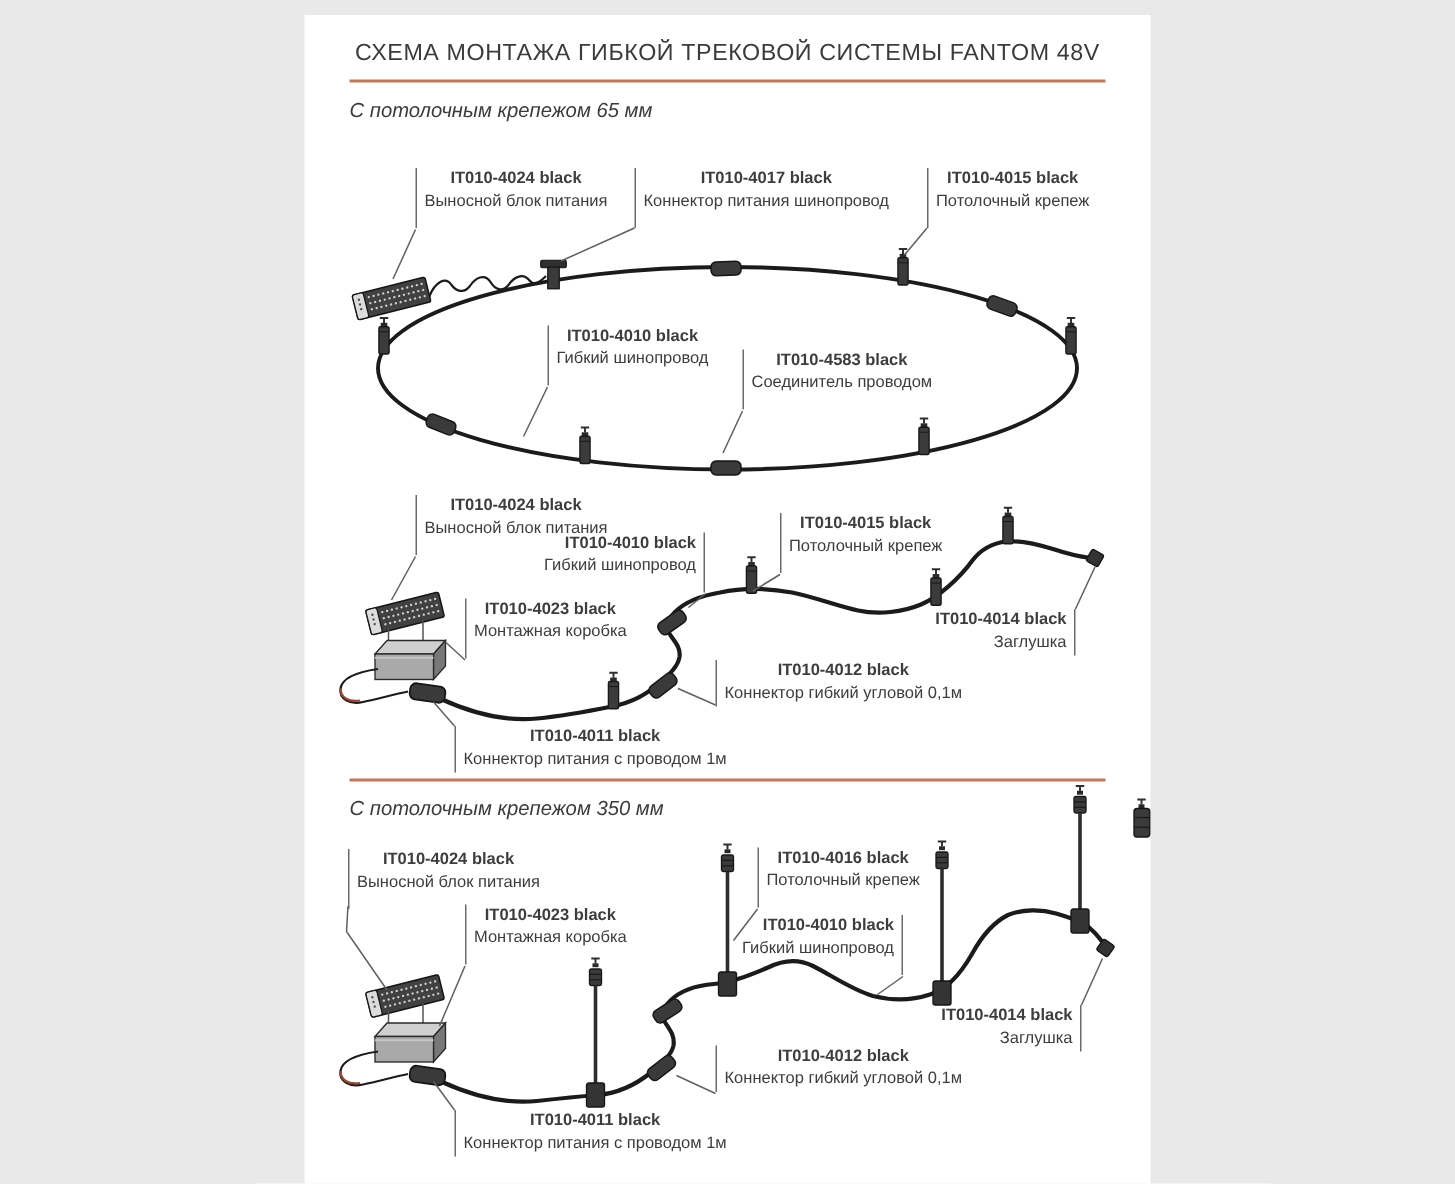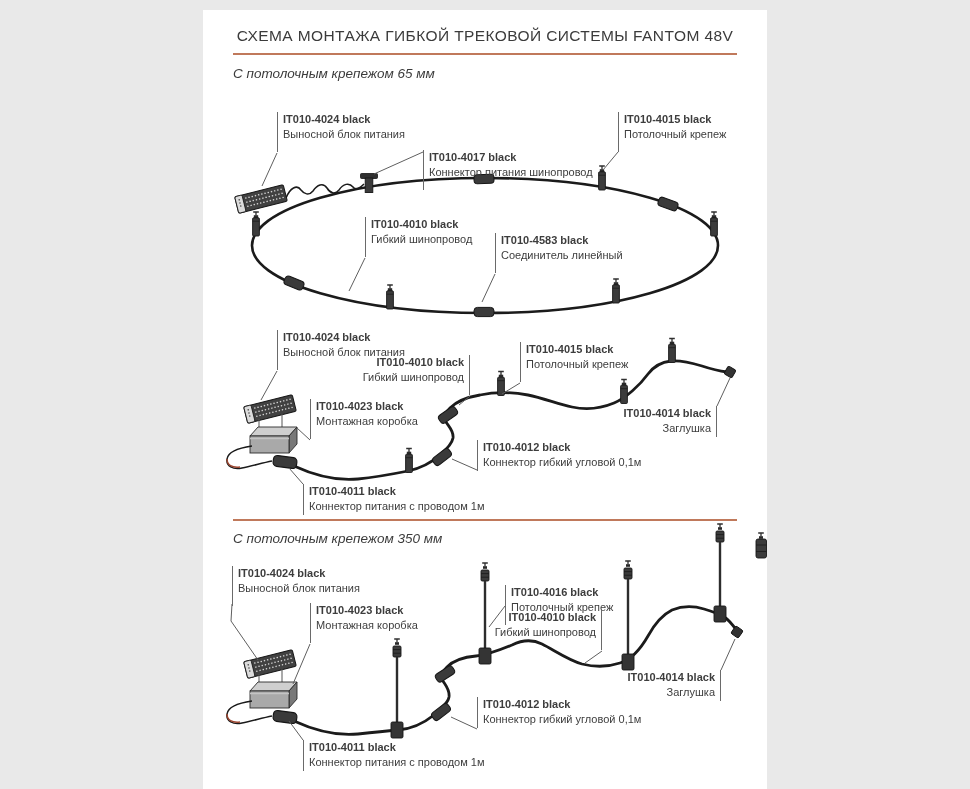--- a/index.html
+++ b/index.html
@@ -18,21 +18,21 @@
   .rule{position:absolute;height:2px;background:#c0795b;}
   .rule.r1{left:233px;top:53px;width:504px;}
   .rule.r2{left:233px;top:519px;width:504px;}
   .section-h{position:absolute;font-size:13.5px;color:#3b3b3b;font-style:italic;}
   .section-h.s1{left:233px;top:66px;}
   .section-h.s2{left:233px;top:531px;}
   .lbl{
     position:absolute;font-size:11px;line-height:14.5px;color:#3d3d3d;
     white-space:nowrap;
   }
-  .lbl.left{border-left:1px solid #6a6a6a;padding:0 0 11px 5px;}
+  .lbl.left{border-left:1px solid #6a6a6a;padding:0 0 11px 5px;text-align:center;}
   .lbl.right{border-right:1px solid #6a6a6a;padding:0 5px 11px 0;text-align:right;}
   .lbl.short{padding-bottom:2px;}
   .lbl .code{font-weight:bold;}
 </style>
 </head>
 <body>
 
 <div class="panel"></div>
 
 <svg class="art" viewBox="0 0 970 789" xmlns="http://www.w3.org/2000/svg">
@@ -183,35 +183,35 @@
 <div class="rule r1"></div>
 <div class="section-h s1">С потолочным крепежом 65 мм</div>
 <div class="rule r2"></div>
 <div class="section-h s2">С потолочным крепежом 350 мм</div>
 
 <div id="labels">
     <div class="lbl left" style="left: 277px; top: 112px;">
       <div class="code">IT010-4024 black</div>
       <div class="desc">Выносной блок питания</div>
     </div>
-    <div class="lbl left" style="left: 423px; top: 112px; margin-top: 38px;">
+    <div class="lbl left" style="left: 423px; top: 112px;">
       <div class="code">IT010-4017 black</div>
       <div class="desc">Коннектор питания шинопровод</div>
     </div>
     <div class="lbl left" style="left: 618px; top: 112px;">
       <div class="code">IT010-4015 black</div>
       <div class="desc">Потолочный крепеж</div>
     </div>
     <div class="lbl left" style="left: 365px; top: 217px;">
       <div class="code">IT010-4010 black</div>
       <div class="desc">Гибкий шинопровод</div>
     </div>
     <div class="lbl left" style="left: 495px; top: 233px;">
       <div class="code">IT010-4583 black</div>
-      <div class="desc">Соединитель линейный</div>
+      <div class="desc">Соединитель проводом</div>
     </div>
     <div class="lbl left" style="left: 277px; top: 330px;">
       <div class="code">IT010-4024 black</div>
       <div class="desc">Выносной блок питания</div>
     </div>
     <div class="lbl right" style="right: 500px; top: 355px;">
       <div class="code">IT010-4010 black</div>
       <div class="desc">Гибкий шинопровод</div>
     </div>
     <div class="lbl left" style="left: 520px; top: 342px;">
@@ -235,21 +235,21 @@
       <div class="desc">Коннектор питания с проводом 1м</div>
     </div>
     <div class="lbl left" style="left: 232px; top: 566px;">
       <div class="code">IT010-4024 black</div>
       <div class="desc">Выносной блок питания</div>
     </div>
     <div class="lbl left" style="left: 310px; top: 603px;">
       <div class="code">IT010-4023 black</div>
       <div class="desc">Монтажная коробка</div>
     </div>
-    <div class="lbl left" style="left: 505px; top: 565px; margin-top: 20px;">
+    <div class="lbl left" style="left: 505px; top: 565px;">
       <div class="code">IT010-4016 black</div>
       <div class="desc">Потолочный крепеж</div>
     </div>
     <div class="lbl right" style="right: 368px; top: 610px;">
       <div class="code">IT010-4010 black</div>
       <div class="desc">Гибкий шинопровод</div>
     </div>
     <div class="lbl right short" style="right: 249px; top: 670px;">
       <div class="code">IT010-4014 black</div>
       <div class="desc">Заглушка</div>

